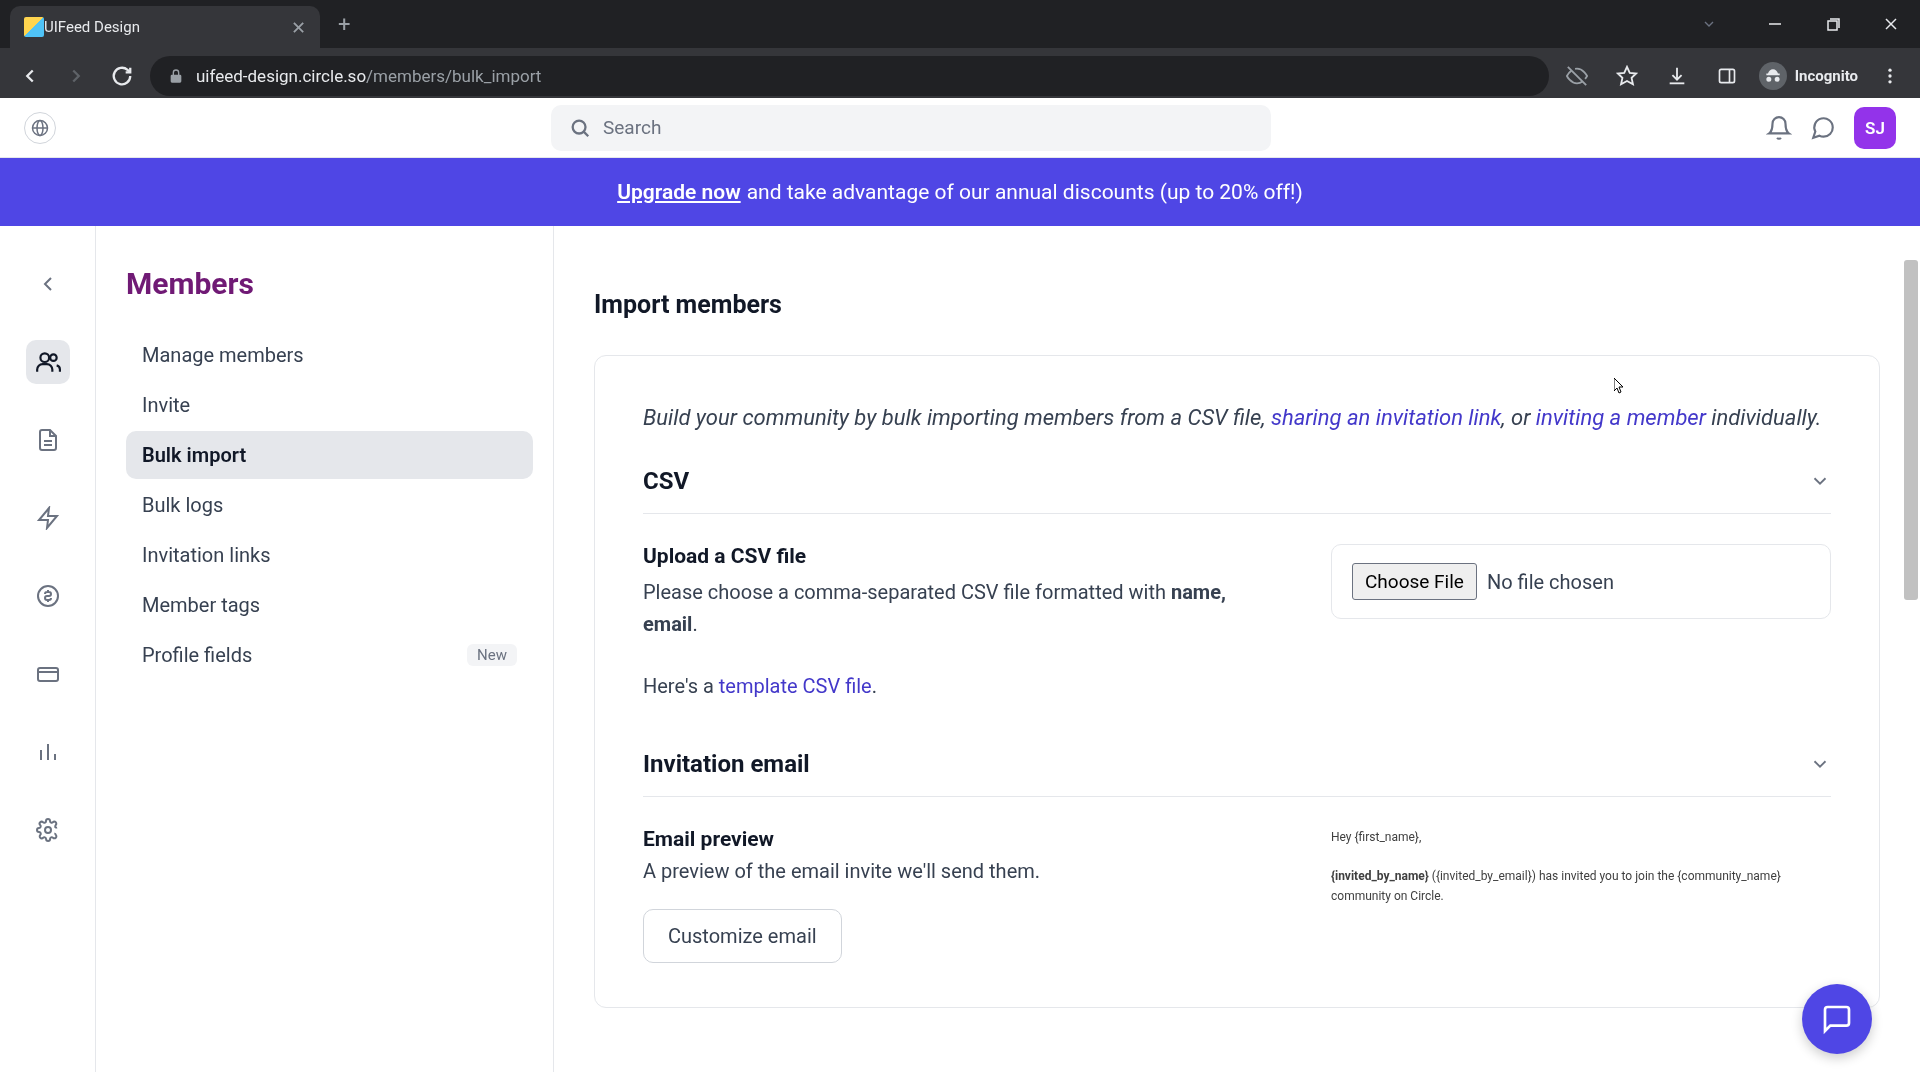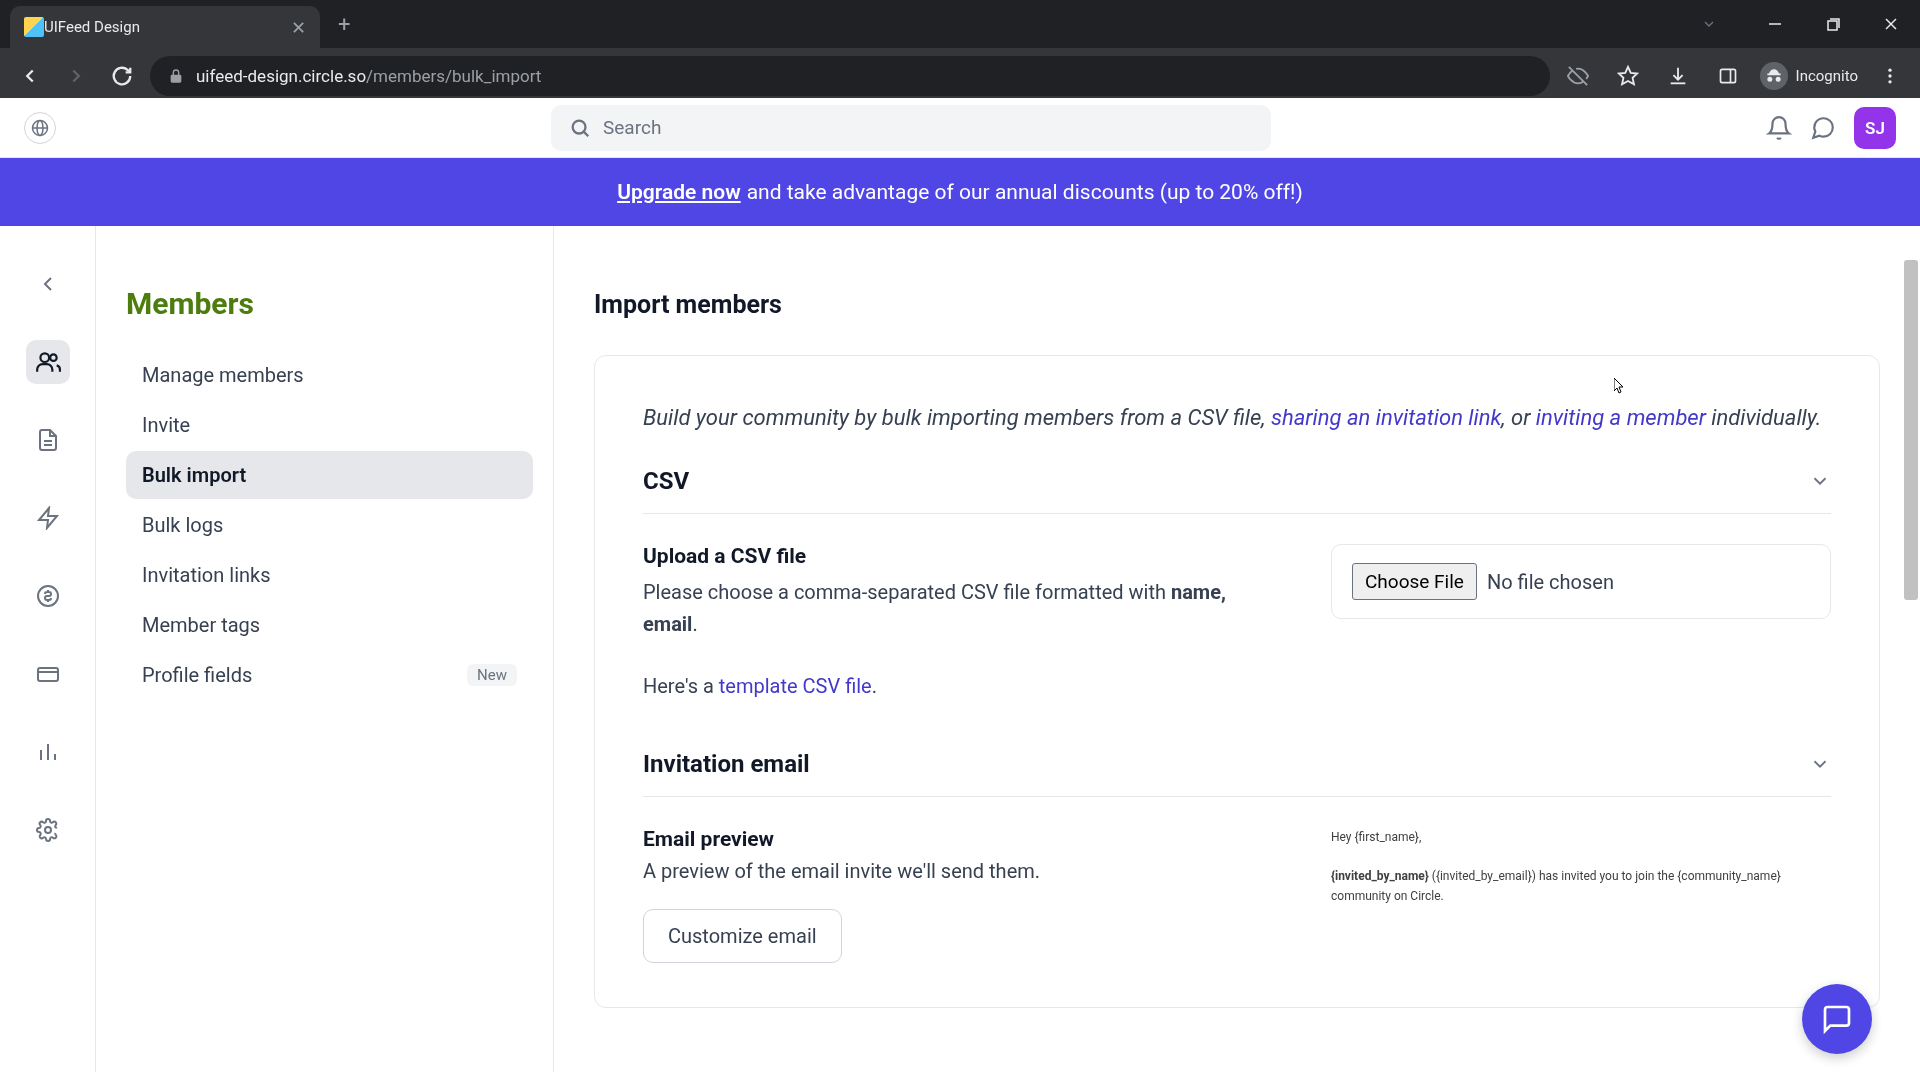--- a/index.html
+++ b/index.html
@@ -12,21 +12,21 @@
 .tab-title { flex: 1; }
 .tab-close { color: #9aa0a6; font-size: 18px; cursor: pointer; }
 .new-tab { color: #9aa0a6; font-size: 22px; padding: 0 18px; align-self: center; cursor: pointer; }
 
 .toolbar { background: #35363a; height: 56px; display: flex; align-items: center; padding: 0 12px; gap: 10px; }
 .nav-btn { width: 36px; height: 36px; display: flex; align-items: center; justify-content: center; color: #e8eaed; border-radius: 50%; cursor: pointer; }
 .nav-btn.disabled { color: #5f6368; }
 .addr-bar { flex: 1; background: #202124; border-radius: 22px; height: 40px; display: flex; align-items: center; padding: 0 18px; color: #e8eaed; font-size: 17px; gap: 12px; }
 .addr-bar .domain { color: #e8eaed; }
 .addr-bar .path { color: #9aa0a6; }
-.toolbar-right { display: flex; align-items: center; gap: 14px; }
+.toolbar-right { display: flex; align-items: center; gap: 14px; font-weight: bold; }
 .incognito-badge { display: flex; align-items: center; gap: 8px; color: #e8eaed; font-size: 15px; }
 .incognito-icon { width: 28px; height: 28px; border-radius: 50%; background: #5f6368; display: flex; align-items: center; justify-content: center; }
 
 .window-controls { position: absolute; top: 0; right: 0; height: 48px; display: flex; align-items: center; }
 .win-ctrl { width: 58px; height: 40px; display: flex; align-items: center; justify-content: center; color: #e8eaed; cursor: pointer; }
 .win-ctrl.chevron { margin-right: 8px; }
 
 
 .app-content { position: absolute; top: 98px; left: 0; right: 0; bottom: 0; background: #fff; }
 
@@ -40,21 +40,21 @@
 .promo-banner { background: #4f46e5; color: #fff; height: 68px; display: flex; align-items: center; justify-content: center; font-size: 21px; }
 .promo-banner a { color: #fff; text-decoration: underline; font-weight: 600; margin-right: 6px; }
 
 .main-layout { display: flex; height: calc(100% - 136px); }
 
 .icon-rail { width: 96px; border-right: 1px solid #e5e7eb; display: flex; flex-direction: column; align-items: center; padding-top: 36px; gap: 34px; }
 .rail-icon { width: 44px; height: 44px; border-radius: 10px; display: flex; align-items: center; justify-content: center; color: #6b7280; cursor: pointer; }
 .rail-icon.active { background: #e5e7eb; color: #111827; }
 
 .sidebar { width: 458px; border-right: 1px solid #e5e7eb; padding: 40px 20px 0 30px; }
-.sidebar-title { font-size: 30px; font-weight: 700; color: #4d7c0f; margin-bottom: 30px; margin-top: 20px; }
+.sidebar-title { font-size: 30px; font-weight: 700; color: #701a75; margin-bottom: 30px; }
 .sidebar-nav { display: flex; flex-direction: column; gap: 2px; }
 .sidebar-item { padding: 12px 16px; border-radius: 10px; font-size: 20px; color: #374151; cursor: pointer; display: flex; align-items: center; justify-content: space-between; }
 .sidebar-item.active { background: #e5e7eb; font-weight: 600; color: #111827; align-items: flex-end; }
 .new-badge { font-size: 15px; color: #6b7280; background: #f3f4f6; padding: 2px 10px; border-radius: 6px; }
 
 .content { flex: 1; padding: 32px 40px 0 40px; overflow-y: auto; position: relative; }
 .page-title { font-size: 25px; font-weight: 700; color: #111827; margin-bottom: 36px; margin-top: 32px; }
 
 .card { border: 1px solid #e5e7eb; border-radius: 12px; padding: 44px 48px; }
 .intro { font-size: 22px; color: #374151; line-height: 1.6; margin-bottom: 32px; font-style: italic; }

